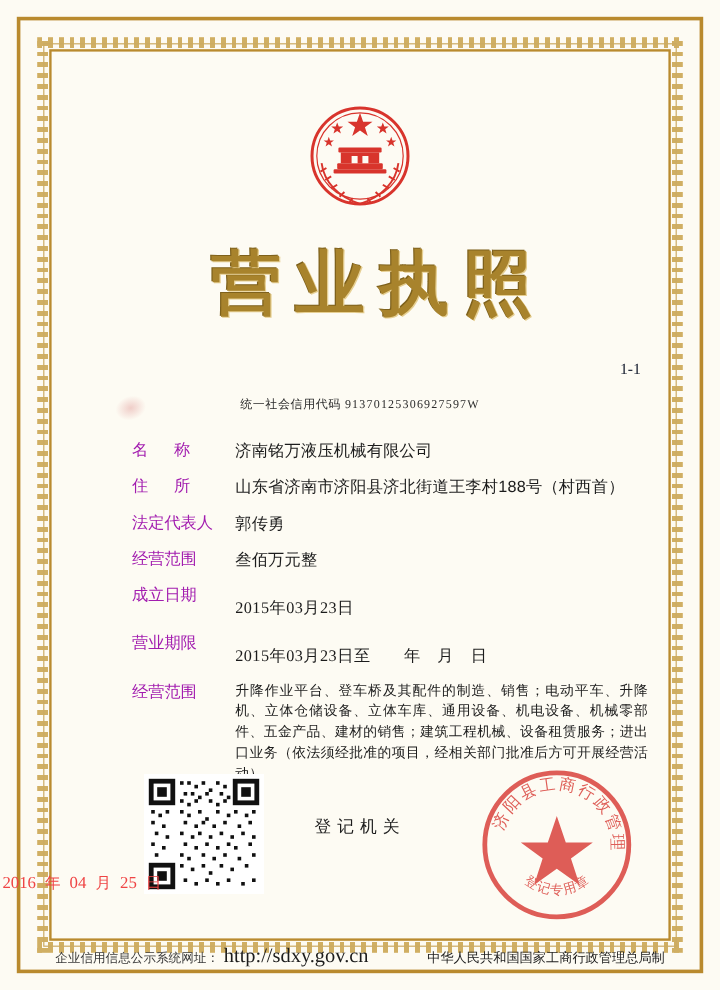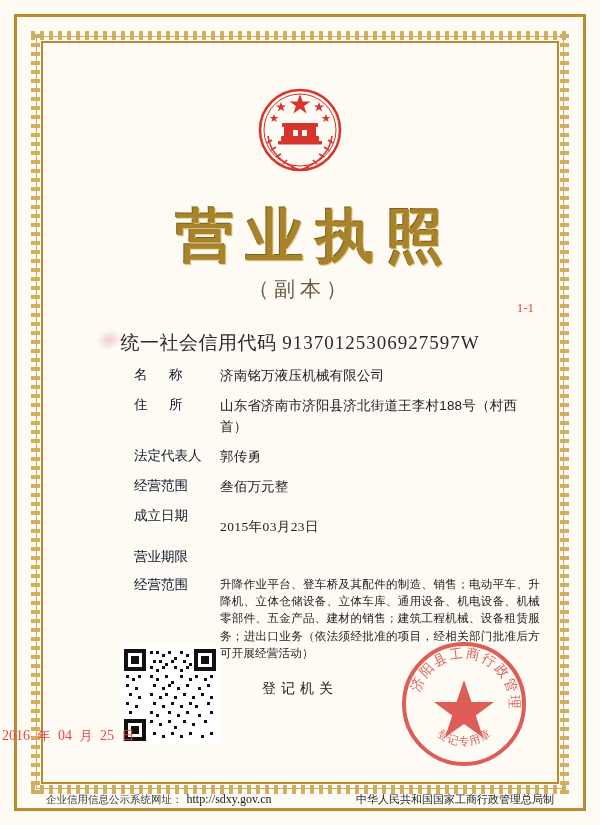--- a/index.html
+++ b/index.html
@@ -102,32 +102,32 @@
     font-family: "DejaVu Serif", serif;
     font-size: 21px;
     letter-spacing: 5px;
     color: #6b5a46;
   }
   .serial {
     position: absolute;
     right: 66px;
     top: 300px;
     font-size: 13px;
-    color: #ef4444;
+    color: #0f172a;
     font-family: "Liberation Serif", serif;
   }
 
   
   .credit-line {
     position: absolute;
     left: 0;
     right: 0;
     top: 330px;
     text-align: center;
-    font-size: 19px;
+    font-size: 10px;
     color: #2b2b2b;
     letter-spacing: 0.5px;
   }
   .credit-line .code {
     font-family: "Liberation Serif", serif;
     letter-spacing: 1px;
   }
 
   
   .fields {
@@ -140,23 +140,22 @@
     display: flex;
     align-items: flex-start;
     margin-bottom: 10px;
     font-size: 13.5px;
     color: #1c1c1c;
   }
   .field-label {
     width: 86px;
     flex: 0 0 86px;
     letter-spacing: 4px;
-    color: #0f172a;
+    color: #a21caf;
     white-space: nowrap;
-    margin-left: 24px;
   }
   .field-label.wide {
     letter-spacing: 0px;
   }
   .field-value {
     flex: 1;
     line-height: 1.5;
     letter-spacing: 0.2px;
   }
   .field-value.serif-num {
@@ -231,21 +230,21 @@
     font-size: 10.5px;
     color: #3a3a3a;
   }
   .footer .left {
     display: flex;
     align-items: baseline;
     gap: 4px;
   }
   .footer .url {
     font-family: "Liberation Serif", serif;
-    font-size: 12px;
+    font-size: 17px;
     color: #1c1c1c;
   }
   .footer .right {
     font-size: 11px;
     color: #1c1c1c;
   }
   
   .smudge {
     position: absolute;
     left: 96px;
@@ -291,21 +290,20 @@
         <polygon points="52,16 54.6,23.4 62.4,23.4 56.1,28 58.5,35.4 52,30.8 45.5,35.4 47.9,28 41.6,23.4 49.4,23.4"></polygon>
         <polygon points="33,24 34.3,27.5 38,27.5 35,29.8 36.1,33.3 33,31.2 29.9,33.3 31,29.8 28,27.5 31.7,27.5"></polygon>
         <polygon points="26,36 27.1,39 30.3,39 27.7,41 28.7,44 26,42.2 23.3,44 24.3,41 21.7,39 24.9,39"></polygon>
         <polygon points="71,24 72.3,27.5 76,27.5 73,29.8 74.1,33.3 71,31.2 67.9,33.3 69,29.8 66,27.5 69.7,27.5"></polygon>
         <polygon points="78,36 79.1,39 82.3,39 79.7,41 80.7,44 78,42.2 75.3,44 76.3,41 73.7,39 76.9,39"></polygon>
       </g>
     </svg>
   </div>
 
   <div class="title">营业执照</div>
-  <div class="subtitle">（副本）</div>
   <div class="serial">1-1</div>
 
   <div class="smudge"></div>
 
   <div class="credit-line">
     <span>统一社会信用代码</span>
     <span class="code">91370125306927597W</span>
   </div>
 
   <div class="fields">
@@ -331,20 +329,21 @@
       <div class="field-value">叁佰万元整</div>
     </div>
 
     <div class="field-row">
       <div class="field-label wide">成立日期</div>
       <div class="field-value serif-num">2015年03月23日</div>
     </div>
 
     <div class="field-row">
       <div class="field-label wide">营业期限</div>
+      <div class="field-value serif-num">2015年03月23日至　　年　月　日</div>
     </div>
 
     <div class="field-row">
       <div class="field-label wide">经营范围</div>
       <div class="field-value scope">升降作业平台、登车桥及其配件的制造、销售；电动平车、升降机、立体仓储设备、立体车库、通用设备、机电设备、机械零部件、五金产品、建材的销售；建筑工程机械、设备租赁服务；进出口业务（依法须经批准的项目，经相关部门批准后方可开展经营活动）</div>
     </div>
 
   </div>
 
   <div class="qr">

